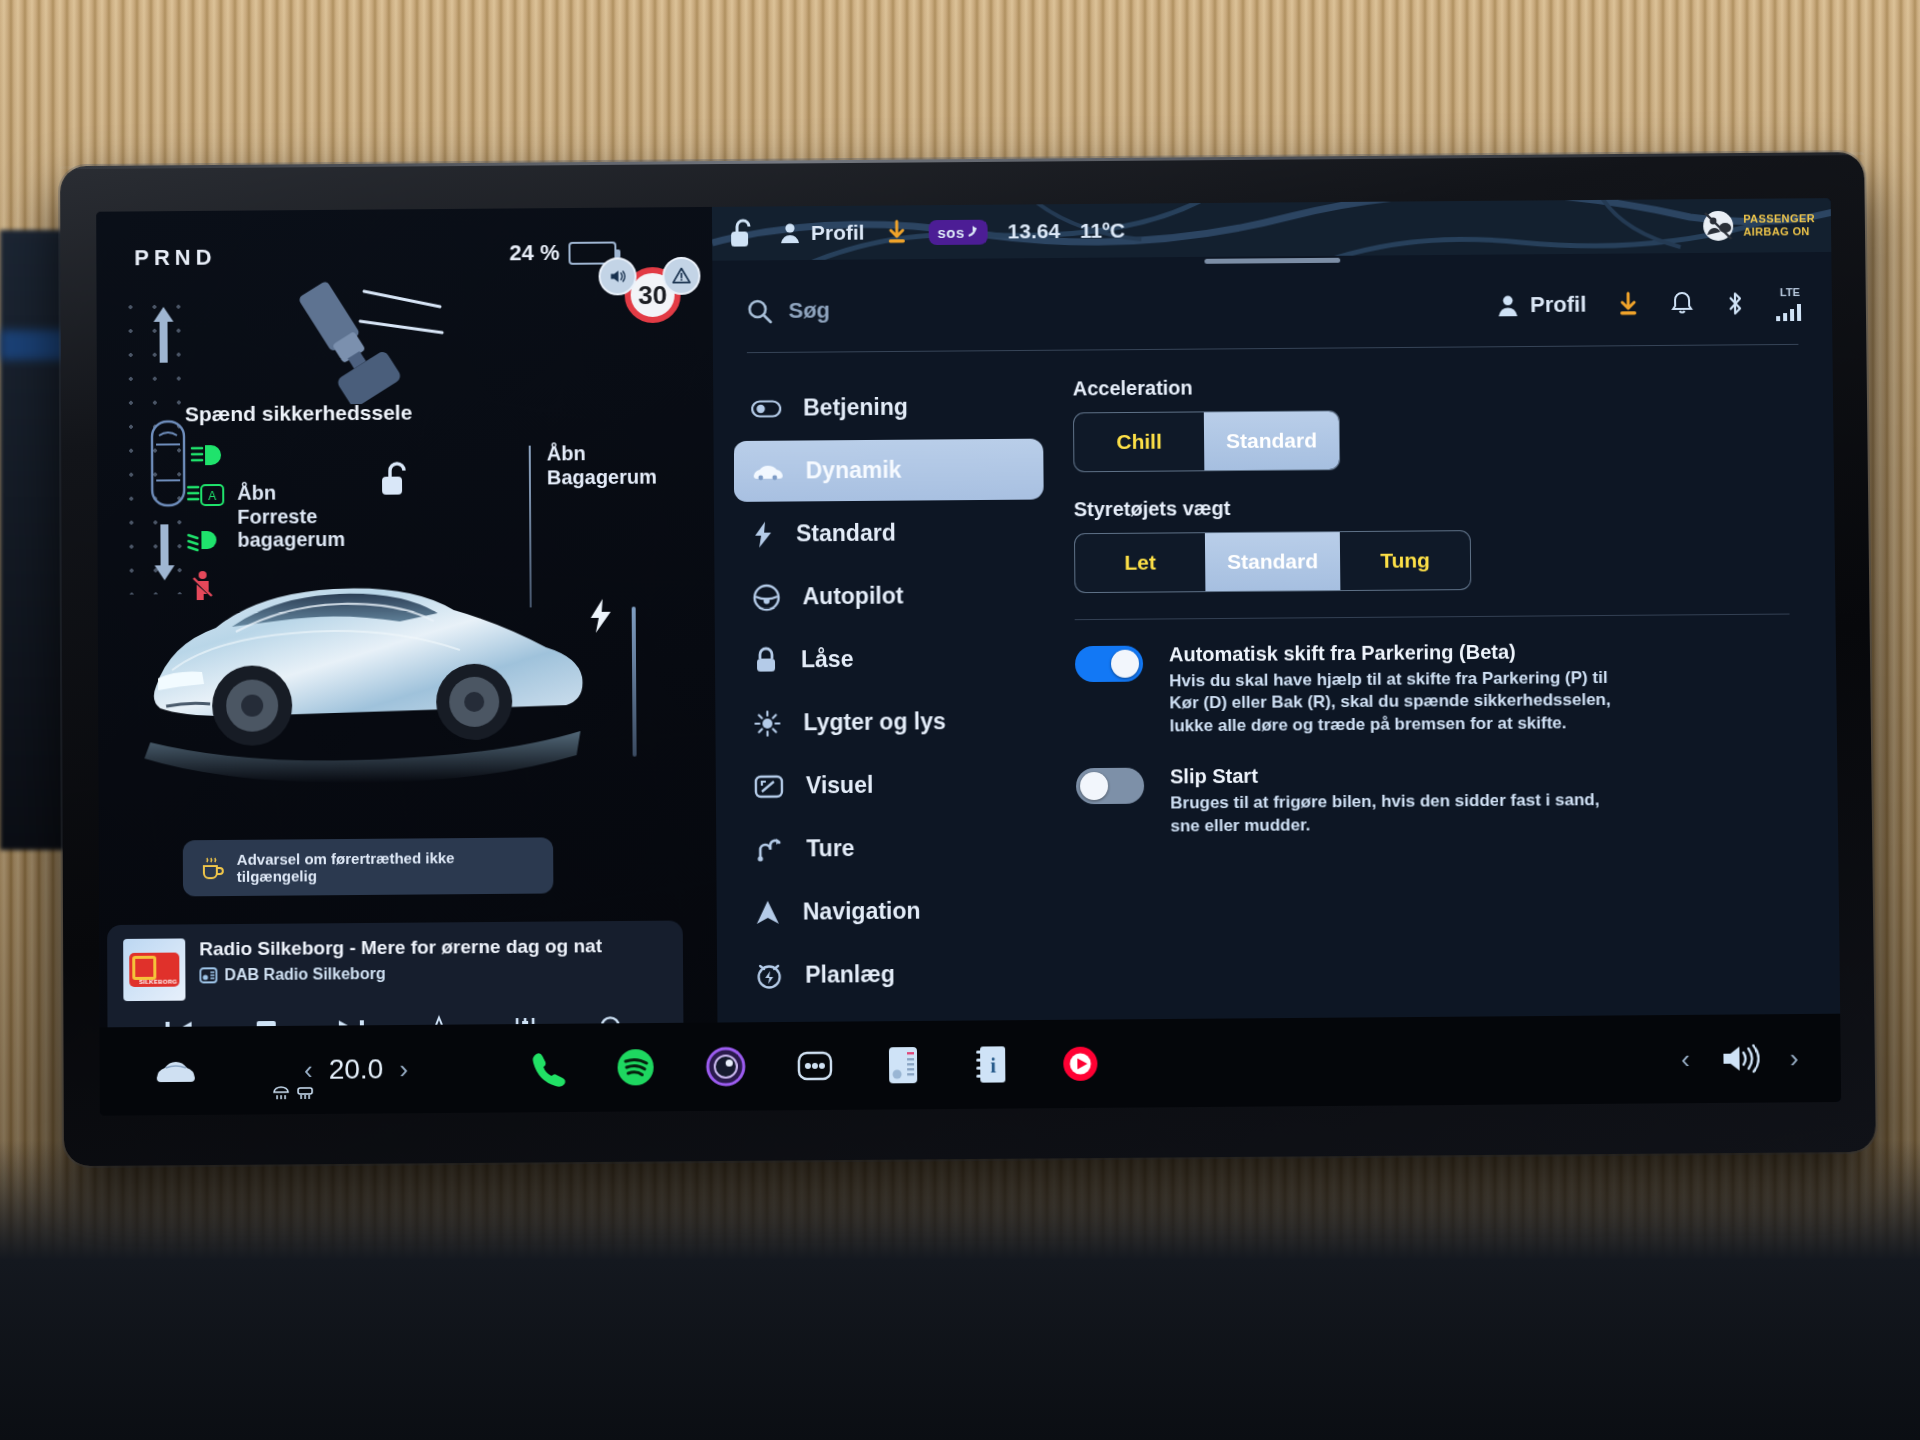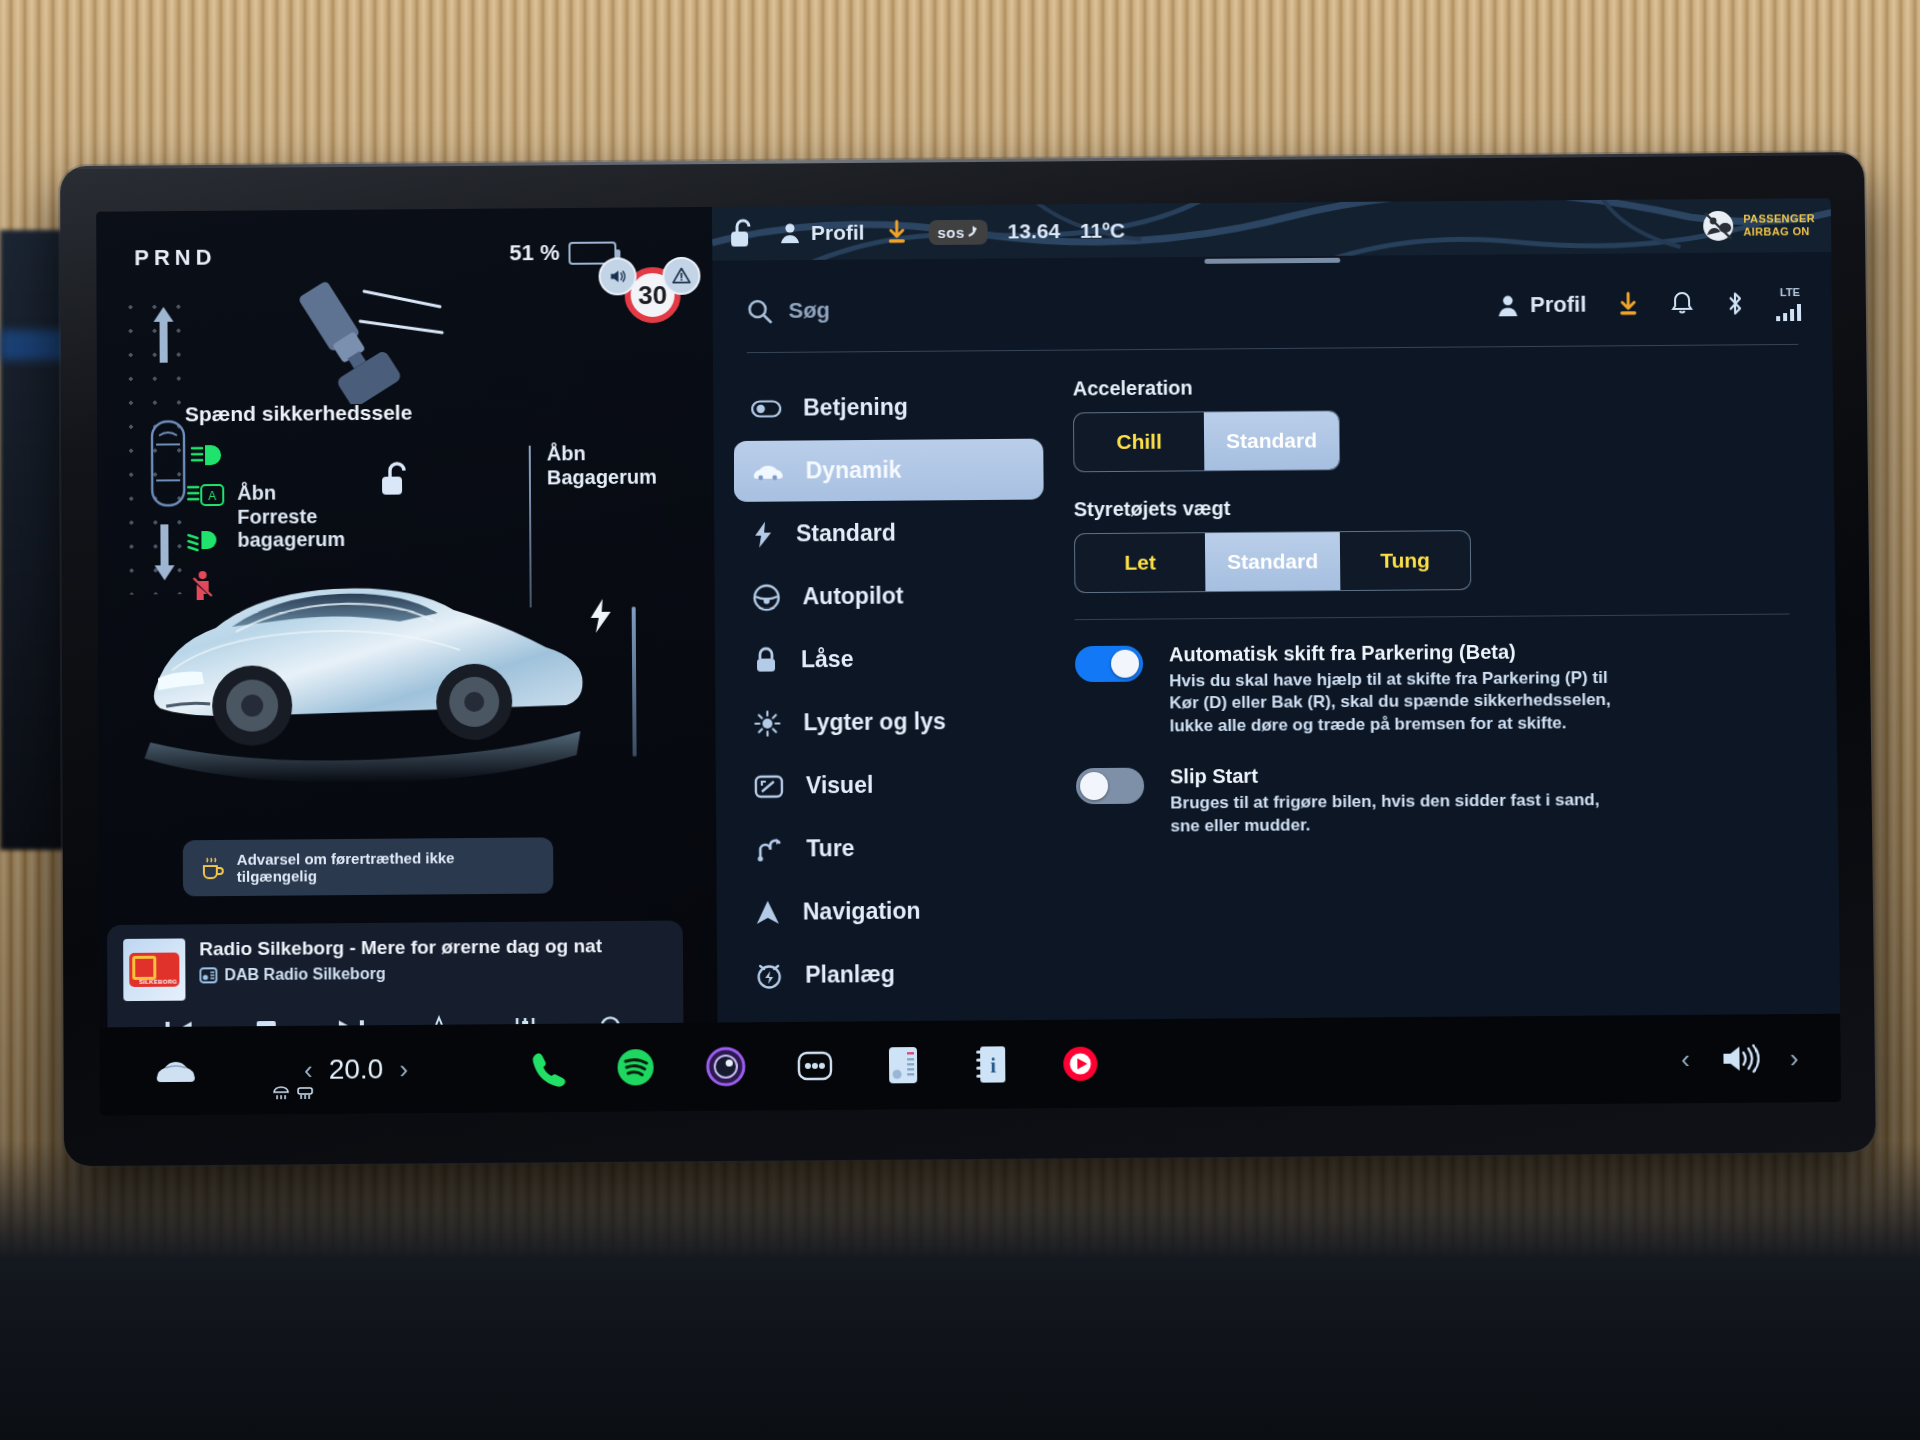--- a/index.html
+++ b/index.html
@@ -179,21 +179,21 @@
     position:absolute; left:0; top:0; right:0; height:54px;
     background:#131f30; overflow:hidden;
   }
   .maptop svg { position:absolute; left:0; top:-34px; }
   .statusbar {
     position:absolute; left:0; top:0; right:0; height:54px;
     display:flex; align-items:center; gap:20px; padding:0 16px;
     color:#dce8f7; font-size:21px; font-weight:bold;
   }
   .sos-chip {
-    background:#404040; border-radius:8px; padding:4px 9px;
+    background:#4c1d95; border-radius:8px; padding:4px 9px;
     font-size:15px; letter-spacing:.5px; display:flex; align-items:center; gap:2px;
   }
   .airbag {
     margin-left:auto; display:flex; align-items:center; gap:8px;
   }
   .airbag-txt { color:#f0c64a; font-size:11px; font-weight:bold; line-height:1.15; letter-spacing:.4px; }
 
   .grabber {
     position:absolute; left:50%; transform:translateX(-50%); top:56px;
     width:136px; height:5px; background:#7c8ea6; border-radius:3px;
@@ -278,21 +278,21 @@
 <div id="dashbottom"></div>
 
 <div id="bezel">
 <div id="screen">
 
   <div id="cluster">
 
     <div class="prnd">PRND</div>
 
     <div class="batt">
-      <span class="batt-pct">51 %</span>
+      <span class="batt-pct">24 %</span>
       <span class="batt-shell"><span class="batt-fill"></span></span>
     </div>
 
     <div class="speedgrp">
       <div class="badge-round badge-mute">
         <svg width="20" height="20" viewBox="0 0 24 24">
               <path d="M4 9v6h4l5 4V5L8 9H4z" fill="#17304d"></path>
               <path d="M16 8q3 4 0 8M18.5 6q4.5 6 0 12" stroke="#17304d" stroke-width="1.6" fill="none" stroke-linecap="round"></path>
             </svg>
       </div>

